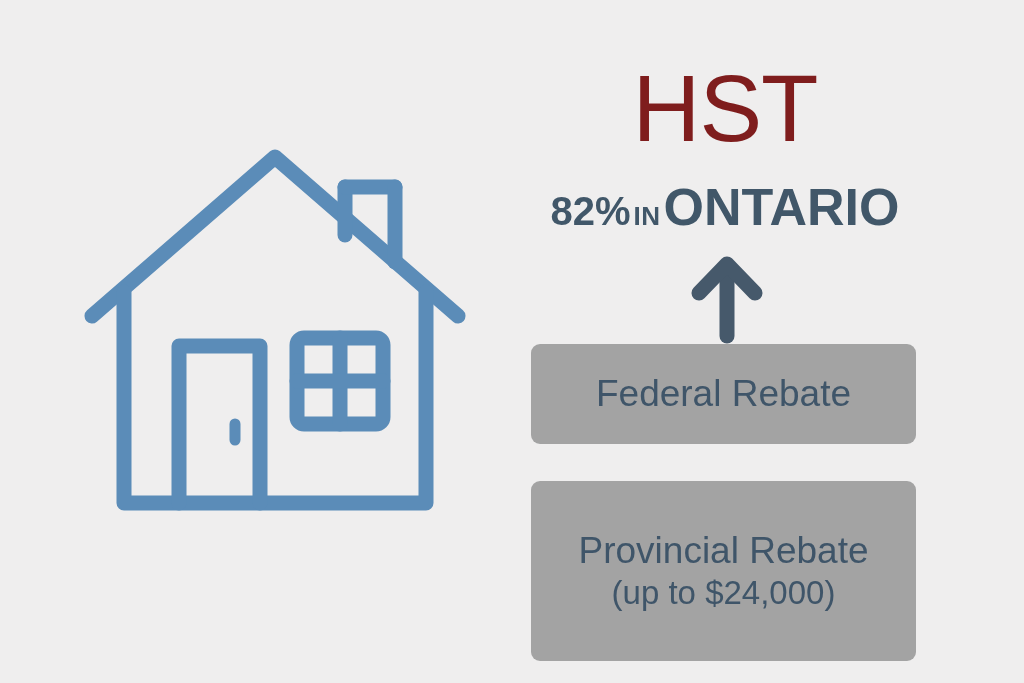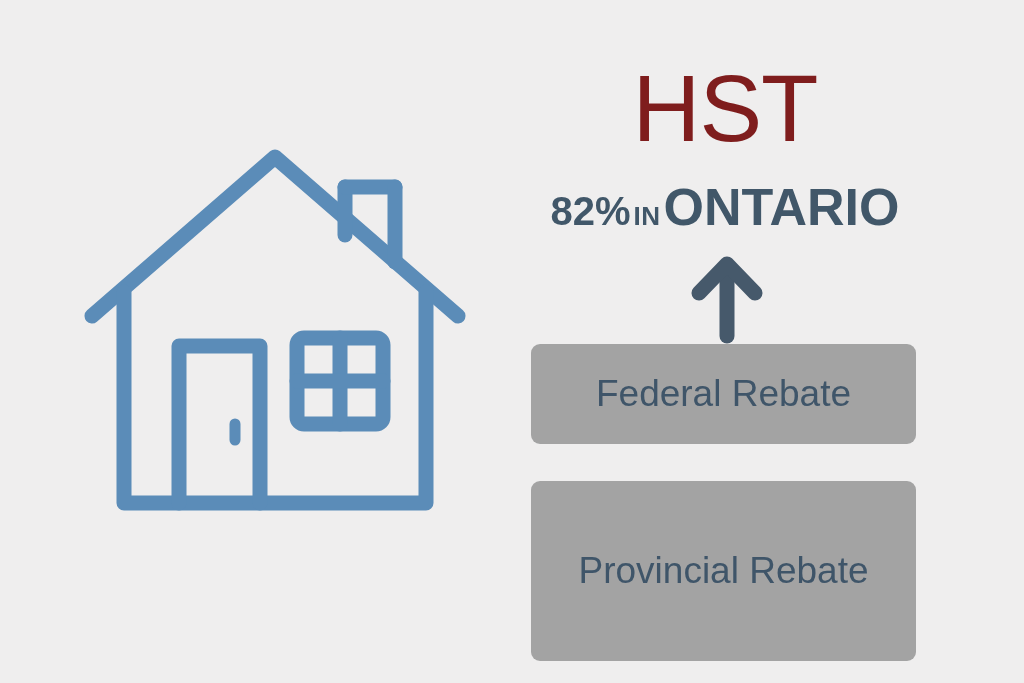--- a/index.html
+++ b/index.html
@@ -172,16 +172,17 @@
         </g>
       </svg>
     </div>
 
     <div class="rebate-box rebate-federal">
       <span class="rebate-line-main">Federal Rebate</span>
     </div>
 
     <div class="rebate-box rebate-provincial">
       <span class="rebate-line-main">Provincial Rebate</span>
+      <span class="rebate-line-sub">(up to $24,000)</span>
     </div>
 
   </div>
 </div>
 
 </body></html>

